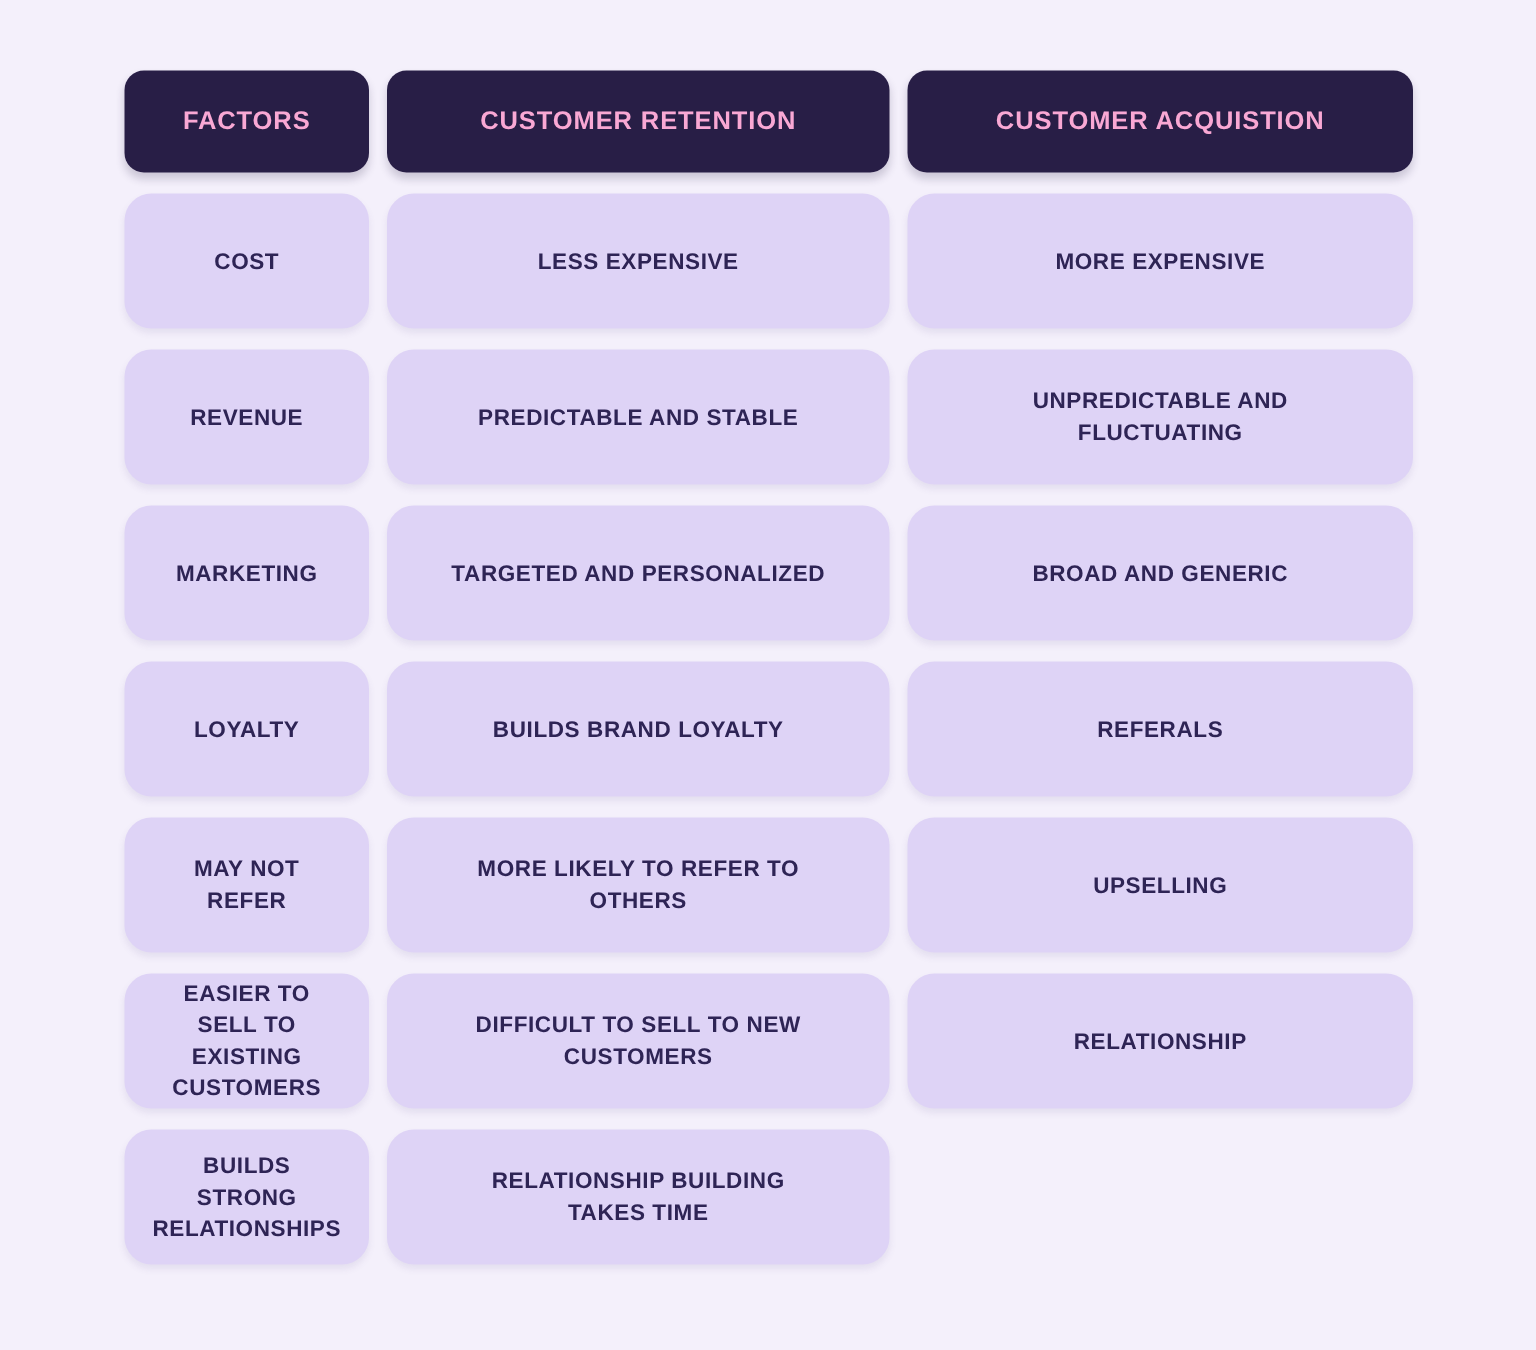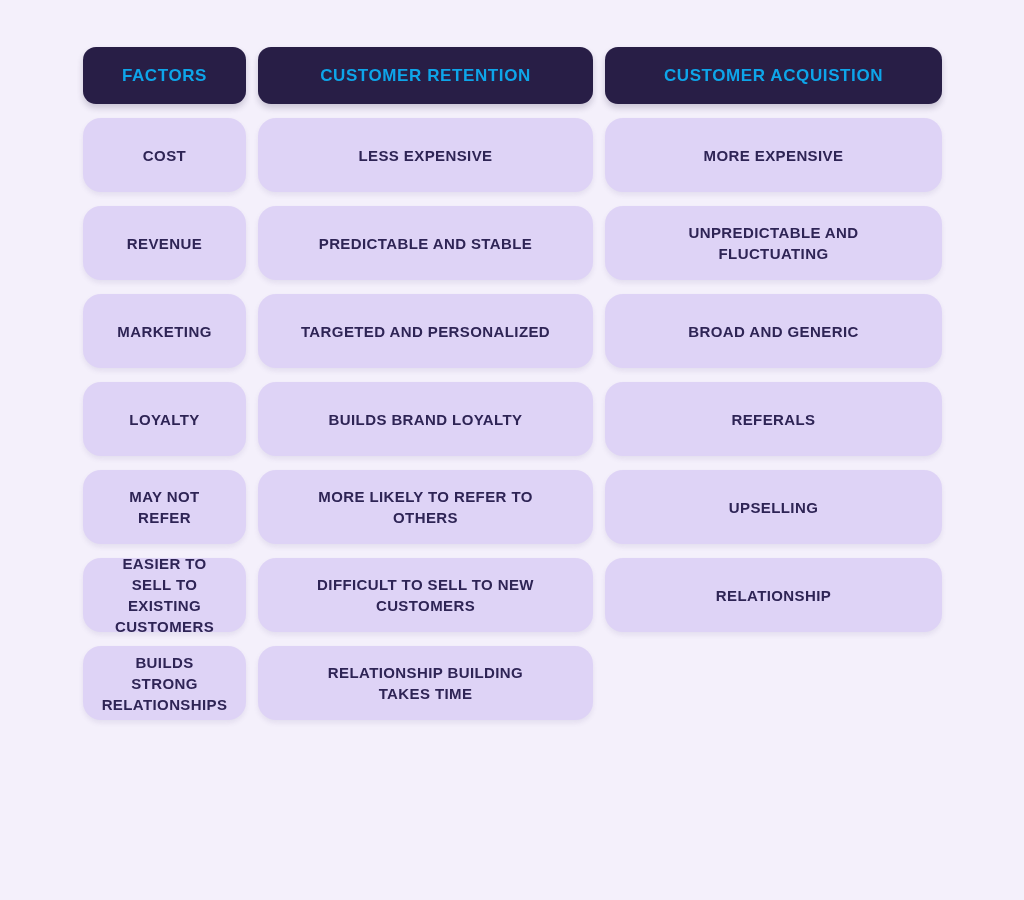--- a/index.html
+++ b/index.html
@@ -17,36 +17,36 @@
   .comparison-grid {
     position: absolute;
     left: 83px;
     top: 47px;
     display: grid;
     grid-template-columns: 163px 335px 337px;
     column-gap: 12px;
     row-gap: 14px;
   }
   .header-cell {
-    height: 57px;
+    height: 68px;
     background: #281e46;
-    color: #0ea5e9;
+    color: #f9a8d4;
     border-radius: 13px;
     display: flex;
     align-items: center;
     justify-content: center;
     text-align: center;
     font-weight: bold;
     font-size: 17px;
     letter-spacing: 0.6px;
     text-transform: uppercase;
     box-shadow: 0 4px 6px rgba(40, 30, 70, 0.20);
   }
   .cell {
-    height: 74px;
+    height: 90px;
     background: #ded3f6;
     color: #2e2455;
     border-radius: 18px;
     display: flex;
     align-items: center;
     justify-content: center;
     text-align: center;
     font-weight: bold;
     font-size: 15px;
     letter-spacing: 0.4px;

